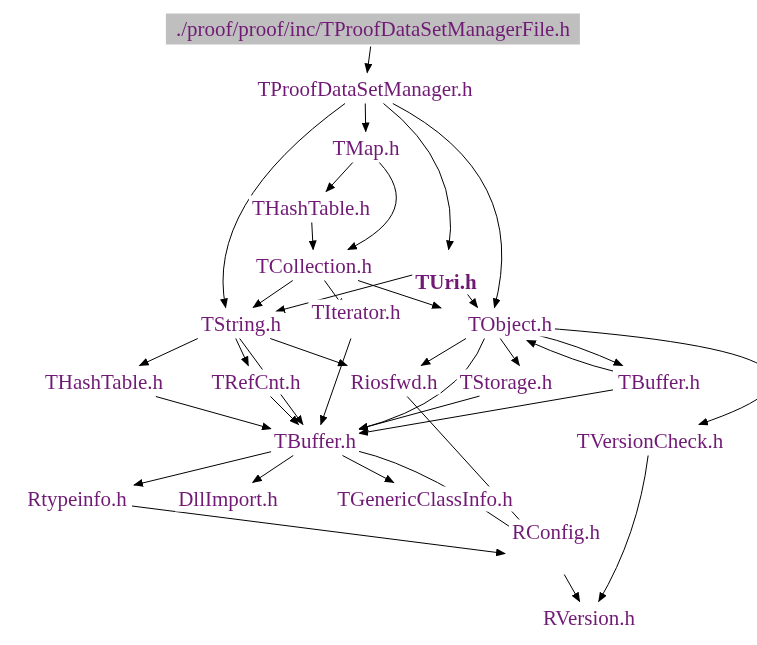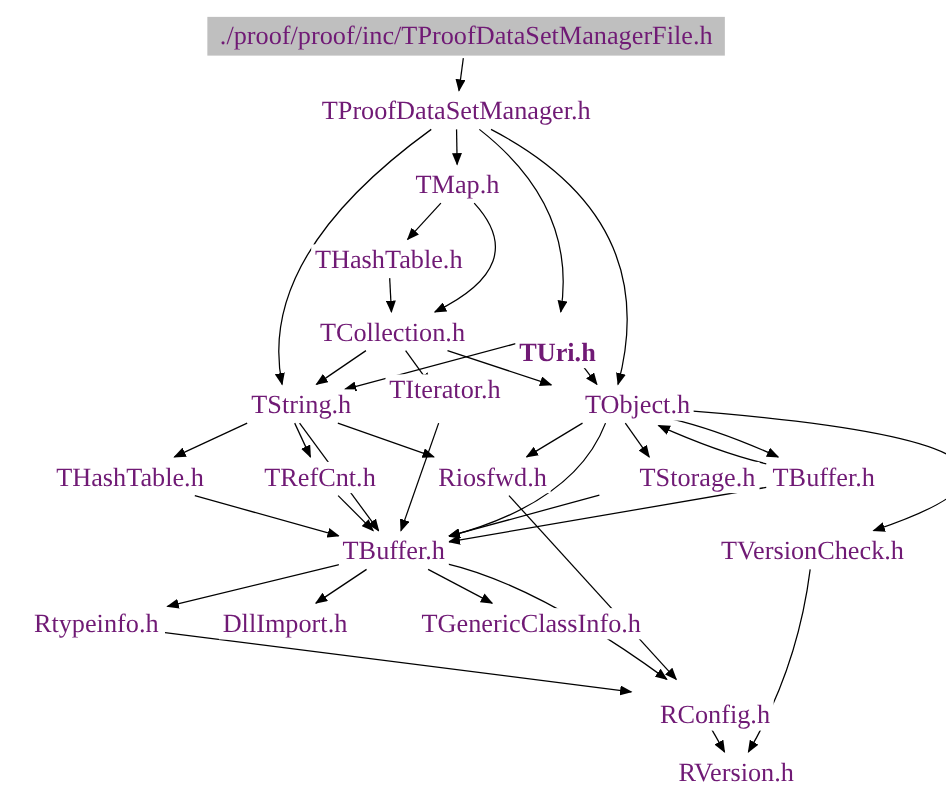--- a/index.html
+++ b/index.html
@@ -83,22 +83,22 @@
     <div class="node" style="left: 366px; top: 148px;">TMap.h</div>
     <div class="node" style="left: 311px; top: 208px;">THashTable.h</div>
     <div class="node" style="left: 314px; top: 266px;">TCollection.h</div>
     <div class="node" style="left: 446px; top: 282px; font-weight: bold;">TUri.h</div>
     <div class="node" style="left: 229px; top: 324px; margin-left: 12px;">TString.h</div>
     <div class="node" style="left: 356px; top: 312px;">TIterator.h</div>
     <div class="node" style="left: 490px; top: 324px; margin-left: 20px;">TObject.h</div>
     <div class="node" style="left: 104px; top: 382px;">THashTable.h</div>
     <div class="node" style="left: 256px; top: 382px; font-family: Liberation Serif, serif;">TRefCnt.h</div>
     <div class="node" style="left: 394px; top: 382px;">Riosfwd.h</div>
-    <div class="node" style="left: 558px; top: 382px; text-align: center;">TStorage.h</div>
+    <div class="node" style="left: 506px; top: 382px; text-align: center;">TStorage.h</div>
     <div class="node" style="left: 659px; top: 382px;">TBuffer.h</div>
     <div class="node" style="left: 315px; top: 441px;">TBuffer.h</div>
     <div class="node" style="left: 650px; top: 441px;">TVersionCheck.h</div>
     <div class="node" style="left: 77px; top: 499px;">Rtypeinfo.h</div>
     <div class="node" style="left: 228px; top: 499px;">DllImport.h</div>
     <div class="node" style="left: 425px; top: 499px;">TGenericClassInfo.h</div>
-    <div class="node" style="left: 556px; top: 572px; margin-left: 16px;">RConfig.h</div>
+    <div class="node" style="left: 556px; top: 532px;">RConfig.h</div>
     <div class="node" style="left: 589px; top: 618px;">RVersion.h</div>
   </div>
 
 </body></html>

